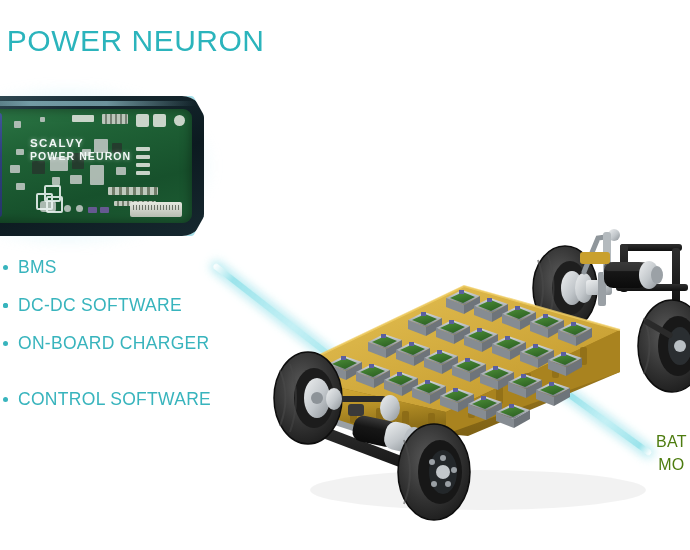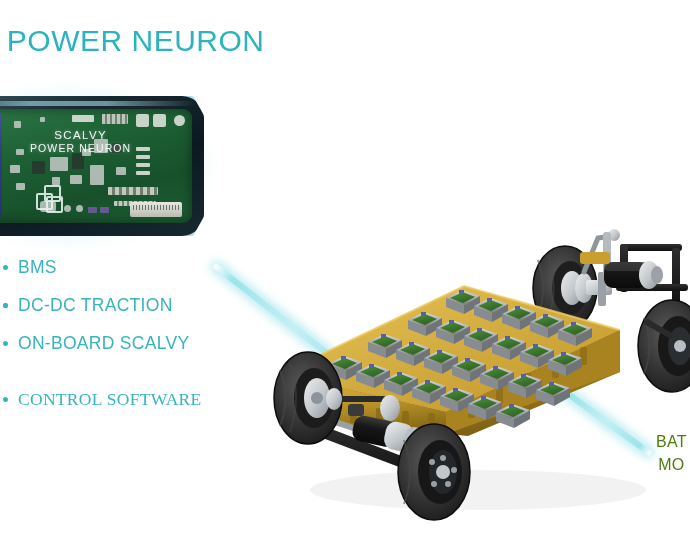--- a/index.html
+++ b/index.html
@@ -97,28 +97,27 @@
     left: 92px; top: 76px;
     width: 26px; height: 26px;
     opacity: 0.88;
   }
   .logo-cube {
     position:absolute; width:13px; height:13px;
     border:2px solid #ecf4f2; border-radius:2px;
   }
   #pcb-text {
     position: absolute;
-    left: 86px; top: 20px;
+    left: 86px; top: 28px;
     color: #f2f8f6;
     font-size: 11.5px;
     line-height: 13px;
     letter-spacing: 1.4px;
-    font-weight: 400;
+    font-weight: 700;
     text-shadow: 0 0 4px rgba(255,255,255,0.45);
-    text-align: center;
   }
   #pcb-text .line2 { letter-spacing: 1.1px; font-size: 10.5px; }
   #pcb-connector {
     position:absolute; right:10px; bottom:6px;
     width:52px; height:15px; border-radius:2px;
     background: linear-gradient(180deg,#e6e8e0 0%,#b8bdb2 100%);
   }
   #pcb-connector::after{
     content:""; position:absolute; left:3px; top:3px; right:3px; height:5px;
     background: repeating-linear-gradient(90deg,#6c7268 0px,#6c7268 1px,transparent 1px,transparent 3px);
@@ -134,21 +133,21 @@
   .bullet {
     position: relative;
     padding-left: 18px;
     color: #38B4BD;
     font-size: 17.5px;
     letter-spacing: 0.3px;
     line-height: 22px;
     margin-bottom: 16px;
     white-space: nowrap;
   }
-  .bullet.spaced { margin-top: 34px; font-family: Liberation Serif, serif; }
+  .bullet.spaced { margin-top: 34px; }
   .bullet .dot {
     position: absolute;
     left: 3px;
     top: 9px;
     width: 5px; height: 5px;
     border-radius: 50%;
     background: #38B4BD;
   }
 
   
@@ -260,25 +259,25 @@
   <div id="bullets">
     <div class="bullet">
       <span class="dot"></span>
       <span>BMS</span>
     </div>
     <div class="bullet">
       <span class="dot"></span>
     </div>
     <div class="bullet">
       <span class="dot"></span>
-      <span>DC-DC TRACTION</span>
+      <span>DC-DC SOFTWARE</span>
     </div>
     <div class="bullet">
       <span class="dot"></span>
-      <span>ON-BOARD SCALVY</span>
+      <span>ON-BOARD CHARGER</span>
     </div>
     <div class="bullet spaced">
       <span class="dot"></span>
       <span>CONTROL SOFTWARE</span>
     </div>
   </div>
 
   <div class="beam" id="beam-1"></div>
   <div class="beam" id="beam-2"></div>
 

